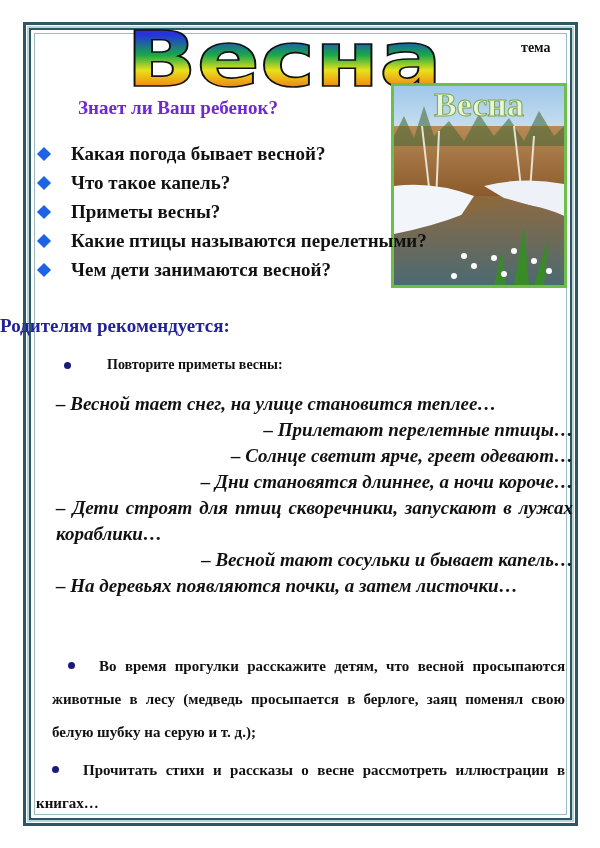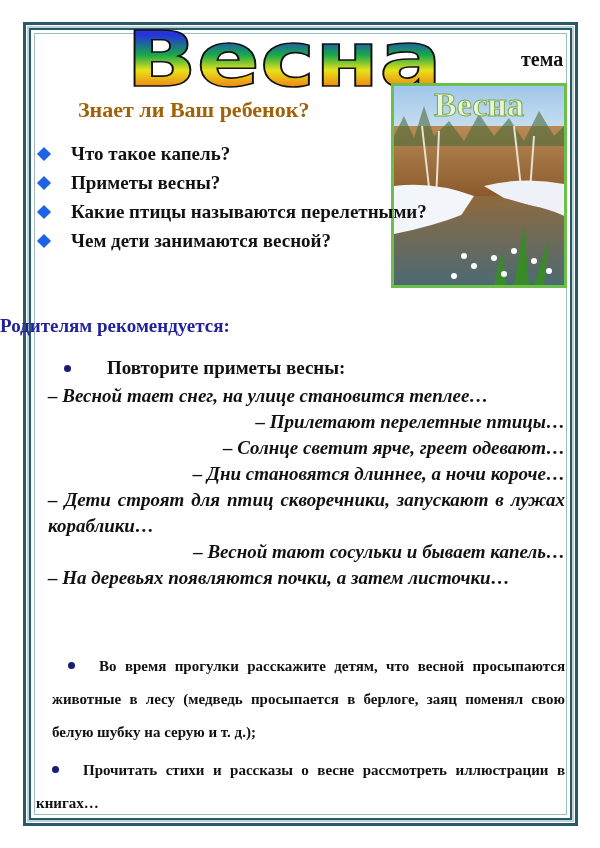--- a/index.html
+++ b/index.html
@@ -7,39 +7,39 @@
 
   .frame { position: absolute; left: 23px; top: 22px; width: 555px; height: 804px; box-sizing: border-box;
     border: 3px solid #2c5866; }
   .frame::before { content: ""; position: absolute; left: 1px; top: 1px; right: 1px; bottom: 1px; border: 2px solid #b9d4da; }
   .frame::after { content: ""; position: absolute; left: 3px; top: 3px; right: 3px; bottom: 3px; border: 2px solid #2c5866; }
   .frame-inner { position: absolute; left: 8px; top: 8px; right: 8px; bottom: 8px; border: 1px solid #9cbcc4; }
 
   .title { position: absolute; left: 123px; top: 22px; width: 322px; height: 72px; }
   .title svg { width: 100%; height: 100%; display: block; }
 
-  .tema { position: absolute; left: 521px; top: 48px; font-size: 20px; font-weight: bold; }
+  .tema { position: absolute; left: 521px; top: 40px; font-size: 14px; font-weight: bold; }
 
   .picture { position: absolute; left: 391px; top: 83px; width: 176px; height: 205px; box-sizing: border-box;
     border: 3px solid #6cc04a; overflow: hidden; background: #8a6a3c; }
   .picture svg { display: block; width: 100%; height: 100%; }
 
-  .subtitle { position: absolute; left: 78px; top: 97px; font-size: 22px; font-weight: bold; color: #a16207; }
+  .subtitle { position: absolute; left: 78px; top: 97px; font-size: 19px; font-weight: bold; color: #6d28d9; }
 
   .questions { position: absolute; left: 37px; top: 139px; margin: 0; padding: 0; list-style: none; }
   .questions li { height: 29px; display: flex; align-items: center; font-size: 19px; font-weight: bold; white-space: nowrap; }
   .diamond { width: 10px; height: 10px; background: #1e63e6; transform: rotate(45deg); margin: 0 22px 0 2px; flex: 0 0 auto; }
 
   .recommend { position: absolute; left: 0; width: 600px; top: 315px; text-align: left; font-size: 19px; font-weight: bold; color: #22229a; }
 
-  .repeat { position: absolute; left: 64px; top: 357px; font-size: 19px; font-weight: bold; display: flex; align-items: center; }
+  .repeat { position: absolute; left: 64px; top: 357px; font-size: 14px; font-weight: bold; display: flex; align-items: center; }
   .dot { width: 7px; height: 7px; border-radius: 50%; background: #1a1a7a; display: inline-block; flex: 0 0 auto; }
   .repeat .dot { margin-right: 36px; }
 
-  .signs { position: absolute; left: 48px; top: 383px; width: 517px; margin: 0; padding: 0; list-style: none; }
+  .signs { position: absolute; left: 48px; top: 383px; width: 517px; margin: 8px; padding: 0; list-style: none; }
   .signs li { font-size: 19px; font-weight: bold; font-style: italic; line-height: 26px; text-align: justify; }
   .signs li.single { text-align: right; }
 
   .para { position: absolute; font-size: 15px; font-weight: bold; line-height: 33px; text-align: justify; }
   .para .dot { margin: 0 24px 4px 16px; vertical-align: middle; }
   .para1 { left: 52px; top: 650px; width: 513px; }
   .para2 { left: 36px; top: 754px; width: 529px; }
 </style>
 </head>
 <body>
@@ -111,20 +111,24 @@
     </g>
     <text x="85" y="30" text-anchor="middle" font-family="Liberation Serif, serif" font-weight="bold" font-size="34" fill="#eaf5d8" stroke="#7aa84a" stroke-width="1">Весна</text>
   </svg>
 </div>
 
 <div class="subtitle">Знает ли Ваш ребенок?</div>
 
 <ul class="questions">
   <li>
       <span class="diamond"></span>
+      <span>Какая погода бывает весной?</span>
+    </li>
+  <li>
+      <span class="diamond"></span>
       <span>Что такое капель?</span>
     </li>
   <li>
       <span class="diamond"></span>
       <span>Приметы весны?</span>
     </li>
   <li>
       <span class="diamond"></span>
       <span>Какие птицы называются перелетными?</span>
     </li>

